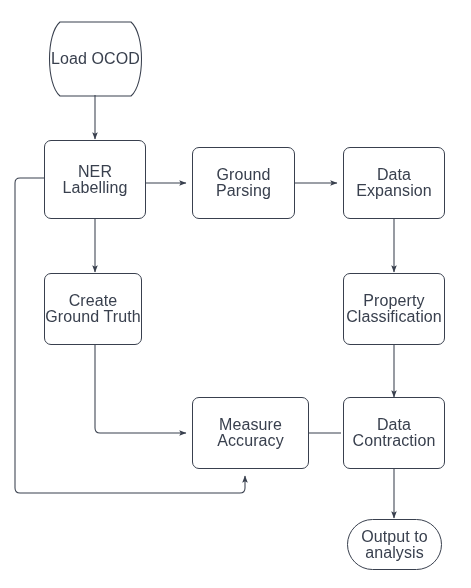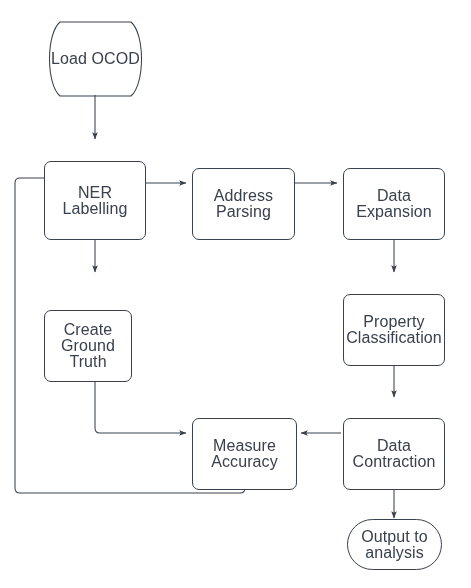--- a/index.html
+++ b/index.html
@@ -20,21 +20,20 @@
     text-align:center;
     color:#39404e;
     font-size:16px;
     line-height:16px;
     letter-spacing:0.1px;
     background:#ffffff;
   }
   .process{
     border:1px solid #39404e;
     border-radius:7px;
-    margin-top:21px;
   }
   .terminator{
     border:1px solid #39404e;
     border-radius:999px;
   }
   .node .lbl{display:block;white-space:pre-line;}
 
   
   .stored{background:transparent;border:none;}
 </style>
@@ -78,40 +77,40 @@
   <div class="node stored" style="left:47px;top:22px;width:97px;height:74px;">
     <span class="lbl">Load OCOD</span>
   </div>
 
   <div class="node process" style="left:44px;top:140px;width:102px;height:79px;">
     <span class="lbl">NER
 Labelling</span>
   </div>
 
   <div class="node process" style="left:192px;top:147px;width:103px;height:72px;">
-    <span class="lbl">Address
+    <span class="lbl">Ground
 Parsing</span>
   </div>
 
   <div class="node process" style="left:343px;top:147px;width:102px;height:72px;">
     <span class="lbl">Data
 Expansion</span>
   </div>
 
-  <div class="node process" style="left:44px;top:289px;width:88px;height:72px;border-radius:7px;">
+  <div class="node process" style="left:44px;top:273px;width:98px;height:72px;border-radius:7px;">
     <span class="lbl">Create
 Ground Truth</span>
   </div>
 
   <div class="node process" style="left:343px;top:273px;width:102px;height:72px;">
     <span class="lbl">Property
 Classification</span>
   </div>
 
-  <div class="node process" style="left:192px;top:397px;width:105px;height:72px;">
+  <div class="node process" style="left:192px;top:397px;width:117px;height:72px;">
     <span class="lbl">Measure
 Accuracy</span>
   </div>
 
   <div class="node process" style="left:343px;top:397px;width:102px;height:72px;">
     <span class="lbl">Data
 Contraction</span>
   </div>
 
   <div class="node terminator" style="left:347px;top:519px;width:95px;height:51px;justify-content:center;">

